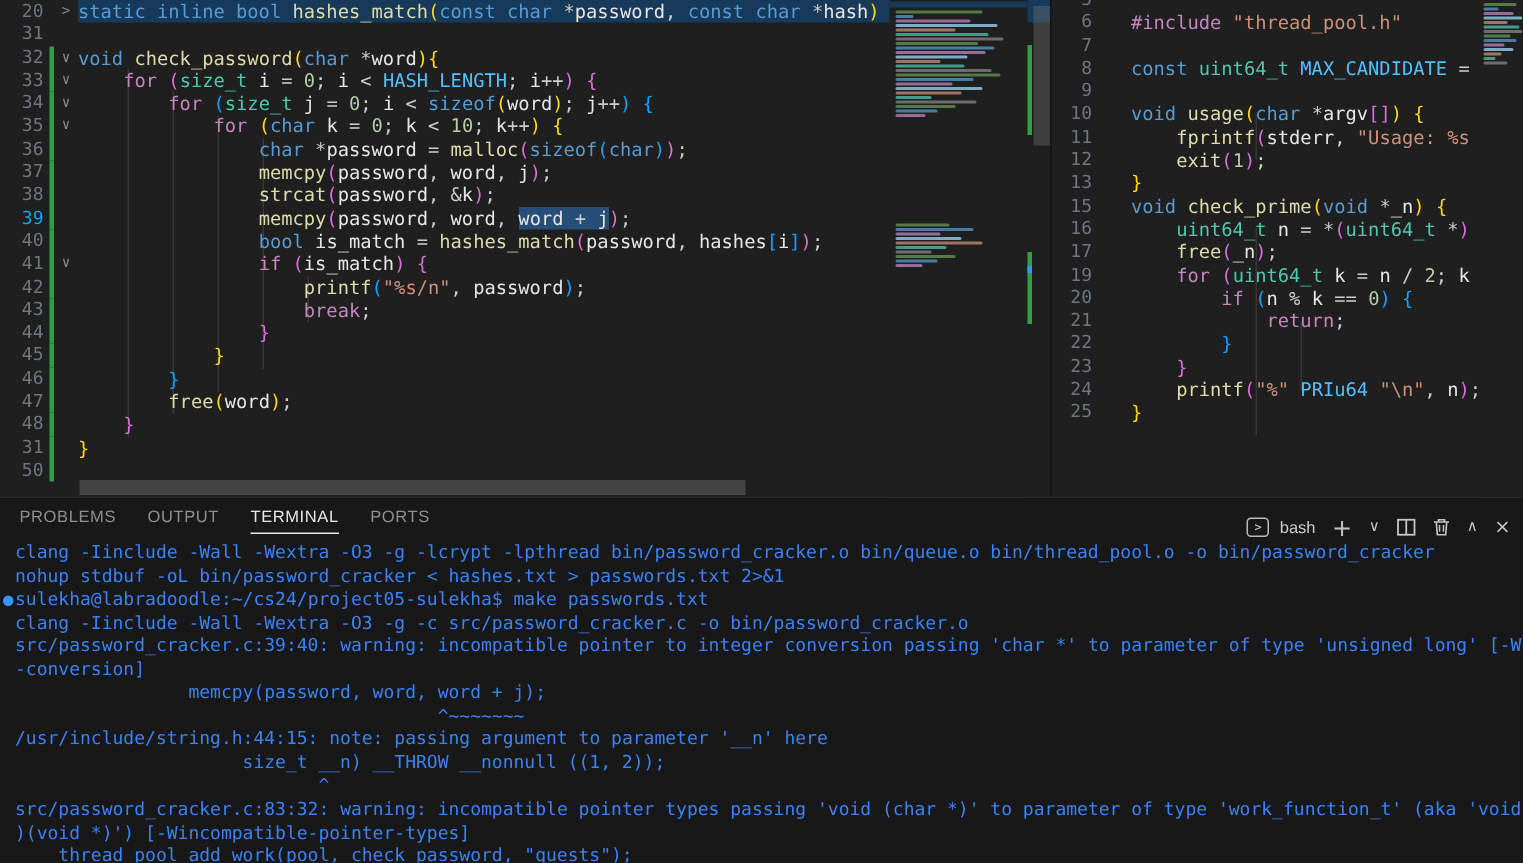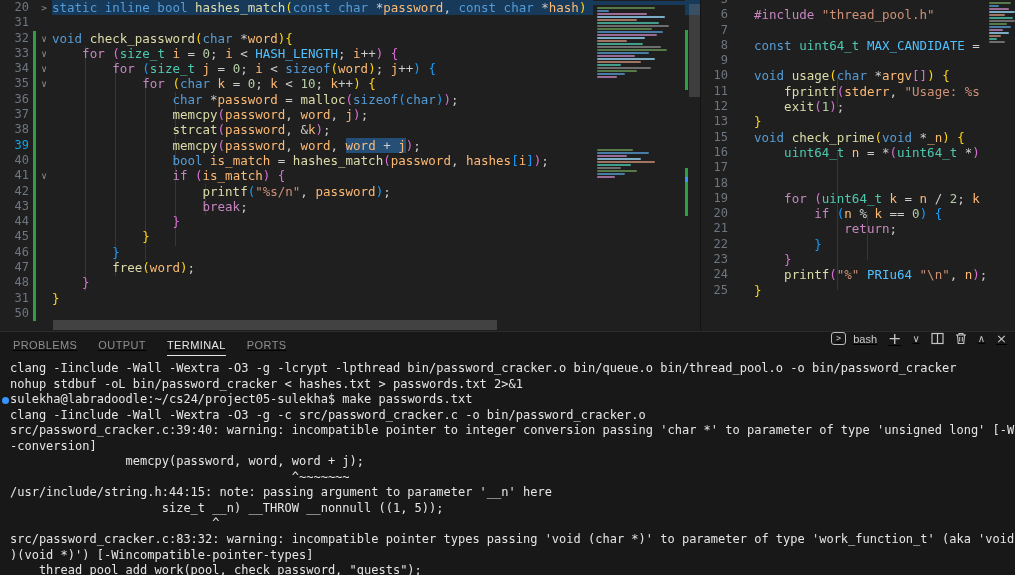--- a/index.html
+++ b/index.html
@@ -23,52 +23,52 @@
   .gitbar.on { background:#2ea043; }
   .fold { width:16px; flex:none; color:#8a8a8a; text-align:center; font-size:9.5px; line-height:15.3px; }
   .codetxt { flex:1; color:#cccccc; }
   .codetxt.hl { background:#17395a; }
   .ln-r { width:21px; text-align:right; color:#6e7681; flex:none; font-size:12px; padding-right:0; margin-left:6px; }
   .gap-r { width:26px; flex:none; }
   .guide { position:absolute; width:1px; background:#363636; z-index:0; }
   .row span { position:relative; z-index:1; }
   
   .c-kw{color:#569cd6} .c-ct{color:#c586c0} .c-ty{color:#4ec9b0} .c-fn{color:#dcdcaa}
-  .c-va{color:#fdba74} .c-cn{color:#4fc1ff} .c-nu{color:#b5cea8} .c-st{color:#ce9178}
+  .c-va{color:#e5e5e5} .c-cn{color:#4fc1ff} .c-nu{color:#b5cea8} .c-st{color:#ce9178}
   .c-pl{color:#cccccc} .c-b1{color:#ffd710} .c-b2{color:#da70d6} .c-b3{color:#179fff}
   .c-el{color:#8a8a8a}
   .sel { background:#264f78; }
   
   .minimap-left { position:absolute; left:593px; top:0; width:92px; height:331px; background:#1f1f1f; z-index:3; padding-top:1px; }
   .minimap-right { position:absolute; right:0; top:0; width:30px; height:331px; background:#1f1f1f; z-index:3; padding-top:2px; }
   .mmbar { height:2px; margin:0 2px 1px 4px; opacity:.75; border-radius:1px; }
   .mm-hl { height:4px; margin:0 0 2px 0; background:#17395a; }
   .mm-space { height:70px; }
   .overview { position:absolute; left:685px; top:0; width:15px; height:331px; z-index:4; }
   .ov-slider { position:absolute; left:4px; top:4px; width:11px; height:93px; background:rgba(121,121,121,.35); }
   .ov-green1 { position:absolute; left:0; top:30px; width:3px; height:60px; background:#2ea043; }
   .ov-green2 { position:absolute; left:0; top:168px; width:3px; height:48px; background:#2ea043; }
   .ov-blue { position:absolute; left:0; top:177px; width:3px; height:5px; background:#3794ff; }
   .hscroll { position:absolute; bottom:1px; left:53px; width:444px; height:10px; background:#424242; z-index:5; }
   
   .panel { height:244px; background:#181818; border-top:1px solid #2b2b2b; position:relative; }
-  .panel-header { height:26px; display:flex; align-items:flex-start; justify-content:space-between; padding:0 8px 0 13px;text-decoration:underline; }
+  .panel-header { height:26px; display:flex; align-items:flex-end; justify-content:space-between; padding:0 8px 0 13px; }
   .tabs { display:flex; gap:21px; height:100%; align-items:center; }
   .tab { font-family:"Liberation Sans", sans-serif; font-size:11px; letter-spacing:.4px;
          color:#8f8f8f; height:100%; display:flex; align-items:center; position:relative; cursor:pointer; }
   .tab.active { color:#e7e7e7; }
   .tab.active::after { content:""; position:absolute; left:0; right:0; bottom:2px; height:1px; background:#e7e7e7; }
   .actions { display:flex; align-items:center; gap:11px; color:#cccccc; }
   .shell-box { width:15px; height:13px; border:1px solid #bbbbbb; border-radius:3px; font-size:8px; line-height:11px; text-align:center; color:#cccccc; }
   .shell-name { font-family:"Liberation Sans", sans-serif; font-size:11px; color:#cccccc; margin-left:-4px; }
   .act { font-size:13px; line-height:13px; color:#c5c5c5; cursor:pointer; font-family:"DejaVu Sans", sans-serif; }
   .act.plus { font-size:16px; }
   .act.small { font-size:10px; }
   .term { position:relative; padding:3px 0 0 10px; }
-  .trow { height:15.55px; line-height:15.55px; font-size:12px; white-space:pre; position:relative; color:#e5e5e5; }
+  .trow { height:15.55px; line-height:15.55px; font-size:12px; white-space:pre; position:relative; color:#3b82f6; }
   .cmd-dot { position:absolute; left:-8px; top:4.5px; width:7px; height:7px; border-radius:50%; background:#3794ff; }
   svg { display:block; }
 </style>
 </head>
 <body>
 
 <div class="editor">
   <div class="pane pane-left">
     <div class="lines" id="left-lines">
         <div class="guide" style="left: 85px; top: 46px; height: 245px;"></div>
@@ -153,22 +153,21 @@
         <div class="row"><div class="ln-r">6</div><div class="gap-r"></div><div class="codetxt"><span class="c-ct">#include </span><span class="c-st">"thread_pool.h"</span></div></div>
         <div class="row"><div class="ln-r">7</div><div class="gap-r"></div><div class="codetxt"></div></div>
         <div class="row"><div class="ln-r">8</div><div class="gap-r"></div><div class="codetxt"><span class="c-kw">const </span><span class="c-ty">uint64_t </span><span class="c-cn">MAX_CANDIDATE</span><span class="c-pl"> = </span><span class="c-nu">1</span></div></div>
         <div class="row"><div class="ln-r">9</div><div class="gap-r"></div><div class="codetxt"></div></div>
         <div class="row"><div class="ln-r">10</div><div class="gap-r"></div><div class="codetxt"><span class="c-kw">void </span><span class="c-fn">usage</span><span class="c-b1">(</span><span class="c-kw">char </span><span class="c-pl">*</span><span class="c-va">argv</span><span class="c-b2">[]</span><span class="c-b1">)</span><span class="c-b1"> {</span></div></div>
         <div class="row"><div class="ln-r">11</div><div class="gap-r"></div><div class="codetxt"><span class="c-pl">    </span><span class="c-fn">fprintf</span><span class="c-b2">(</span><span class="c-va">stderr</span><span class="c-pl">, </span><span class="c-st">"Usage: %s &lt;</span></div></div>
         <div class="row"><div class="ln-r">12</div><div class="gap-r"></div><div class="codetxt"><span class="c-pl">    </span><span class="c-fn">exit</span><span class="c-b2">(</span><span class="c-nu">1</span><span class="c-b2">)</span><span class="c-pl">;</span></div></div>
         <div class="row"><div class="ln-r">13</div><div class="gap-r"></div><div class="codetxt"><span class="c-b1">}</span></div></div>
         <div class="row"><div class="ln-r">15</div><div class="gap-r"></div><div class="codetxt"><span class="c-kw">void </span><span class="c-fn">check_prime</span><span class="c-b1">(</span><span class="c-kw">void </span><span class="c-pl">*</span><span class="c-va">_n</span><span class="c-b1">)</span><span class="c-b1"> {</span></div></div>
         <div class="row"><div class="ln-r">16</div><div class="gap-r"></div><div class="codetxt"><span class="c-pl">    </span><span class="c-ty">uint64_t </span><span class="c-va">n</span><span class="c-pl"> = *</span><span class="c-b2">(</span><span class="c-ty">uint64_t</span><span class="c-pl"> *</span><span class="c-b2">)</span><span class="c-va"> _</span></div></div>
-        <div class="row"><div class="ln-r">17</div><div class="gap-r"></div></div>
-        <div class="row"><div class="ln-r">18</div><div class="gap-r"></div><div class="codetxt"></div></div>
+        <div class="row"><div class="ln-r">17</div><div class="gap-r"></div><div class="codetxt"><span class="c-pl">    </span><span class="c-fn">free</span><span class="c-b2">(</span><span class="c-va">_n</span><span class="c-b2">)</span><span class="c-pl">;</span></div></div>
         <div class="row"><div class="ln-r">19</div><div class="gap-r"></div><div class="codetxt"><span class="c-pl">    </span><span class="c-ct">for</span><span class="c-pl"> </span><span class="c-b2">(</span><span class="c-ty">uint64_t </span><span class="c-va">k</span><span class="c-pl"> = </span><span class="c-va">n</span><span class="c-pl"> / </span><span class="c-nu">2</span><span class="c-pl">; </span><span class="c-va">k</span><span class="c-pl"> &gt;</span></div></div>
         <div class="row"><div class="ln-r">20</div><div class="gap-r"></div><div class="codetxt"><span class="c-pl">        </span><span class="c-ct">if</span><span class="c-pl"> </span><span class="c-b3">(</span><span class="c-va">n</span><span class="c-pl"> % </span><span class="c-va">k</span><span class="c-pl"> == </span><span class="c-nu">0</span><span class="c-b3">)</span><span class="c-b3"> {</span></div></div>
         <div class="row"><div class="ln-r">21</div><div class="gap-r"></div><div class="codetxt"><span class="c-pl">            </span><span class="c-ct">return</span><span class="c-pl">;</span></div></div>
         <div class="row"><div class="ln-r">22</div><div class="gap-r"></div><div class="codetxt"><span class="c-pl">        </span><span class="c-b3">}</span></div></div>
         <div class="row"><div class="ln-r">23</div><div class="gap-r"></div><div class="codetxt"><span class="c-pl">    </span><span class="c-b2">}</span></div></div>
         <div class="row"><div class="ln-r">24</div><div class="gap-r"></div><div class="codetxt"><span class="c-pl">    </span><span class="c-fn">printf</span><span class="c-b2">(</span><span class="c-st">"%"</span><span class="c-pl"> </span><span class="c-cn">PRIu64</span><span class="c-pl"> </span><span class="c-st">"\n"</span><span class="c-pl">, </span><span class="c-va">n</span><span class="c-b2">)</span><span class="c-pl">;</span></div></div>
         <div class="row"><div class="ln-r">25</div><div class="gap-r"></div><div class="codetxt"><span class="c-b1">}</span></div></div>
       </div>
     <div class="minimap-right" id="mm-right">
         <div class="mmbar" style="width: 22px; background: rgb(106, 153, 85);"></div>
@@ -223,19 +222,19 @@
   <div class="term" id="term">
       <div class="trow"><span class="c-d">clang -Iinclude -Wall -Wextra -O3 -g -lcrypt -lpthread bin/password_cracker.o bin/queue.o bin/thread_pool.o -o bin/password_cracker</span></div>
       <div class="trow"><span class="c-d">nohup stdbuf -oL bin/password_cracker &lt; hashes.txt &gt; passwords.txt 2&gt;&amp;1</span></div>
       <div class="trow"><div class="cmd-dot"></div><span class="c-g">sulekha@labradoodle</span><span class="c-d">:</span><span class="c-bl">~/cs24/project05-sulekha</span><span class="c-d">$ make passwords.txt</span></div>
       <div class="trow"><span class="c-d">clang -Iinclude -Wall -Wextra -O3 -g -c src/password_cracker.c -o bin/password_cracker.o</span></div>
       <div class="trow"><span class="c-b">src/password_cracker.c:39:40: </span><span class="c-m">warning: </span><span class="c-b">incompatible pointer to integer conversion passing 'char *' to parameter of type 'unsigned long' [-Wint</span></div>
       <div class="trow"><span class="c-b">-conversion]</span></div>
       <div class="trow"><span class="c-d">                memcpy(password, word, word + j);</span></div>
       <div class="trow"><span class="c-d">                                       </span><span class="c-gr">^~~~~~~~</span></div>
       <div class="trow"><span class="c-b">/usr/include/string.h:44:15: </span><span class="c-n">note: </span><span class="c-d">passing argument to parameter '__n' here</span></div>
-      <div class="trow"><span class="c-d">                     size_t __n) __THROW __nonnull ((1, 5));</span></div>
+      <div class="trow"><span class="c-d">                     size_t __n) __THROW __nonnull ((1, 2));</span></div>
       <div class="trow"><span class="c-d">                            </span><span class="c-gr">^</span></div>
       <div class="trow"><span class="c-b">src/password_cracker.c:83:32: </span><span class="c-m">warning: </span><span class="c-b">incompatible pointer types passing 'void (char *)' to parameter of type 'work_function_t' (aka 'void (*</span></div>
       <div class="trow"><span class="c-b">)(void *)') [-Wincompatible-pointer-types]</span></div>
       <div class="trow"><span class="c-d">    thread_pool_add_work(pool, check_password, "quests");</span></div>
     </div>
 </div>
 
 </body></html>

